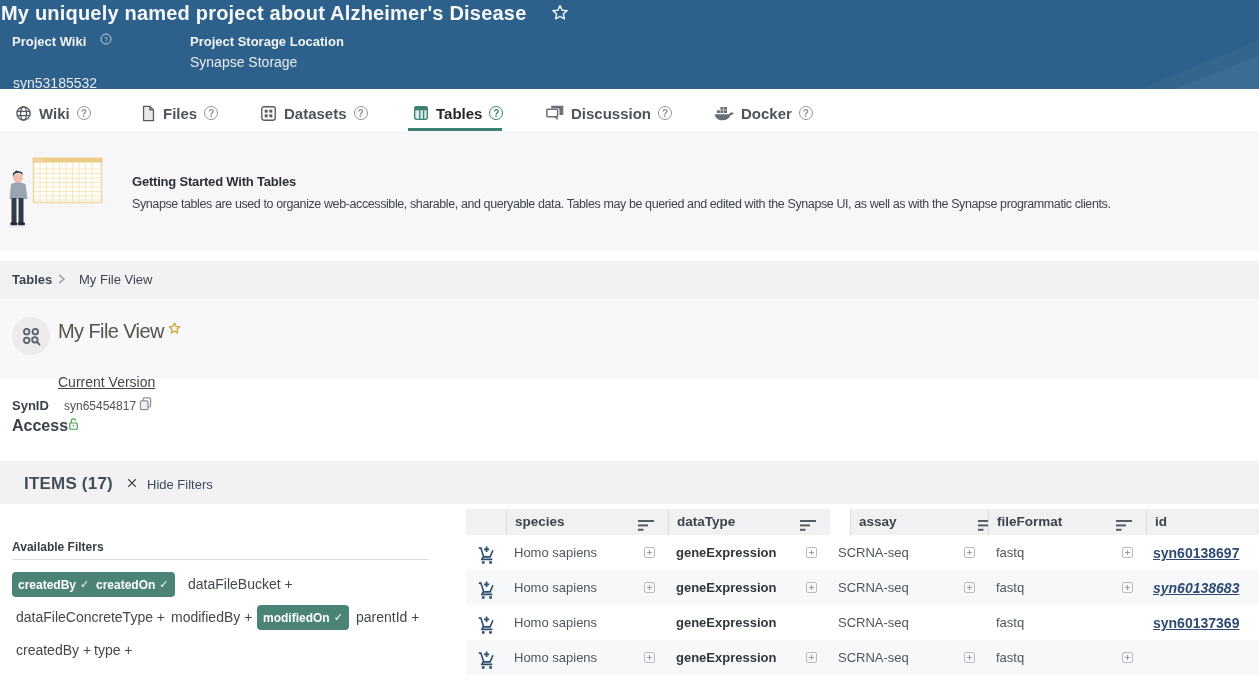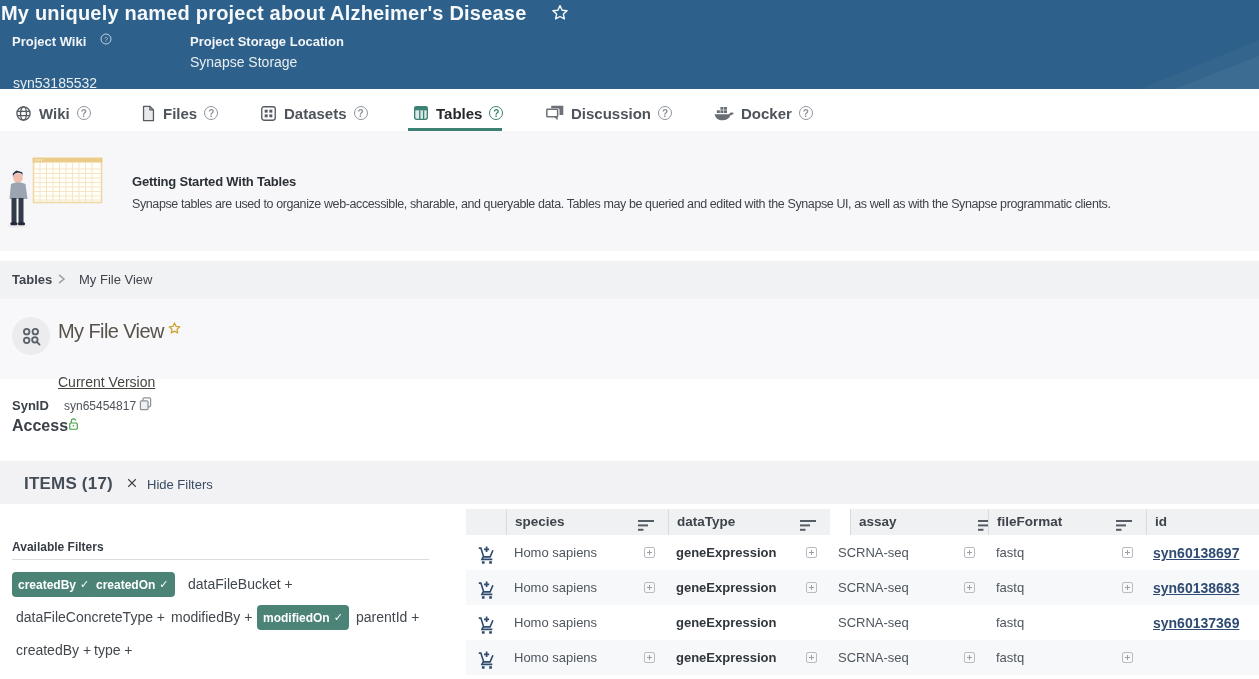--- a/index.html
+++ b/index.html
@@ -294,21 +294,21 @@
         <span class="plusbox" style="left:138px;"></span>
       </div>
       <div class="cell" style="left:364px;width:158px;">
         <span class="txt">SCRNA-seq</span>
         <span class="plusbox" style="left:134px;"></span>
       </div>
       <div class="cell" style="left:522px;width:158px;">
         <span class="txt">fastq</span>
         <span class="plusbox" style="left:134px;"></span>
       </div>
-      <div class="cell" style="left:680px;width:113px;">
+      <div class="cell" style="left:680px;width:113px;font-style:italic;">
         <span class="idlink">syn60138683</span>
       </div>
     </div>
     <div class="row" style="top:605px;">
       <div style="position:absolute;left:12px;top:11px;"><svg width="16" height="18" viewBox="0 0 16 18" fill="none">
           <path d="M8.6 0.6 V6 M6 3.3 H11.2" stroke="#2e4a6d" stroke-width="1.7"></path>
           <path d="M0.8 2.1 H2.9 L5.7 10.9 H12.1 L14.9 4.3" stroke="#2e4a6d" stroke-width="1.6"></path>
           <path d="M5.1 10.9 L3.9 13.4 H14.3" stroke="#2e4a6d" stroke-width="1.6"></path>
           <rect x="3.9" y="15.2" width="2.7" height="2.5" fill="#2e4a6d"></rect>
           <rect x="11.2" y="15.2" width="2.7" height="2.5" fill="#2e4a6d"></rect>

